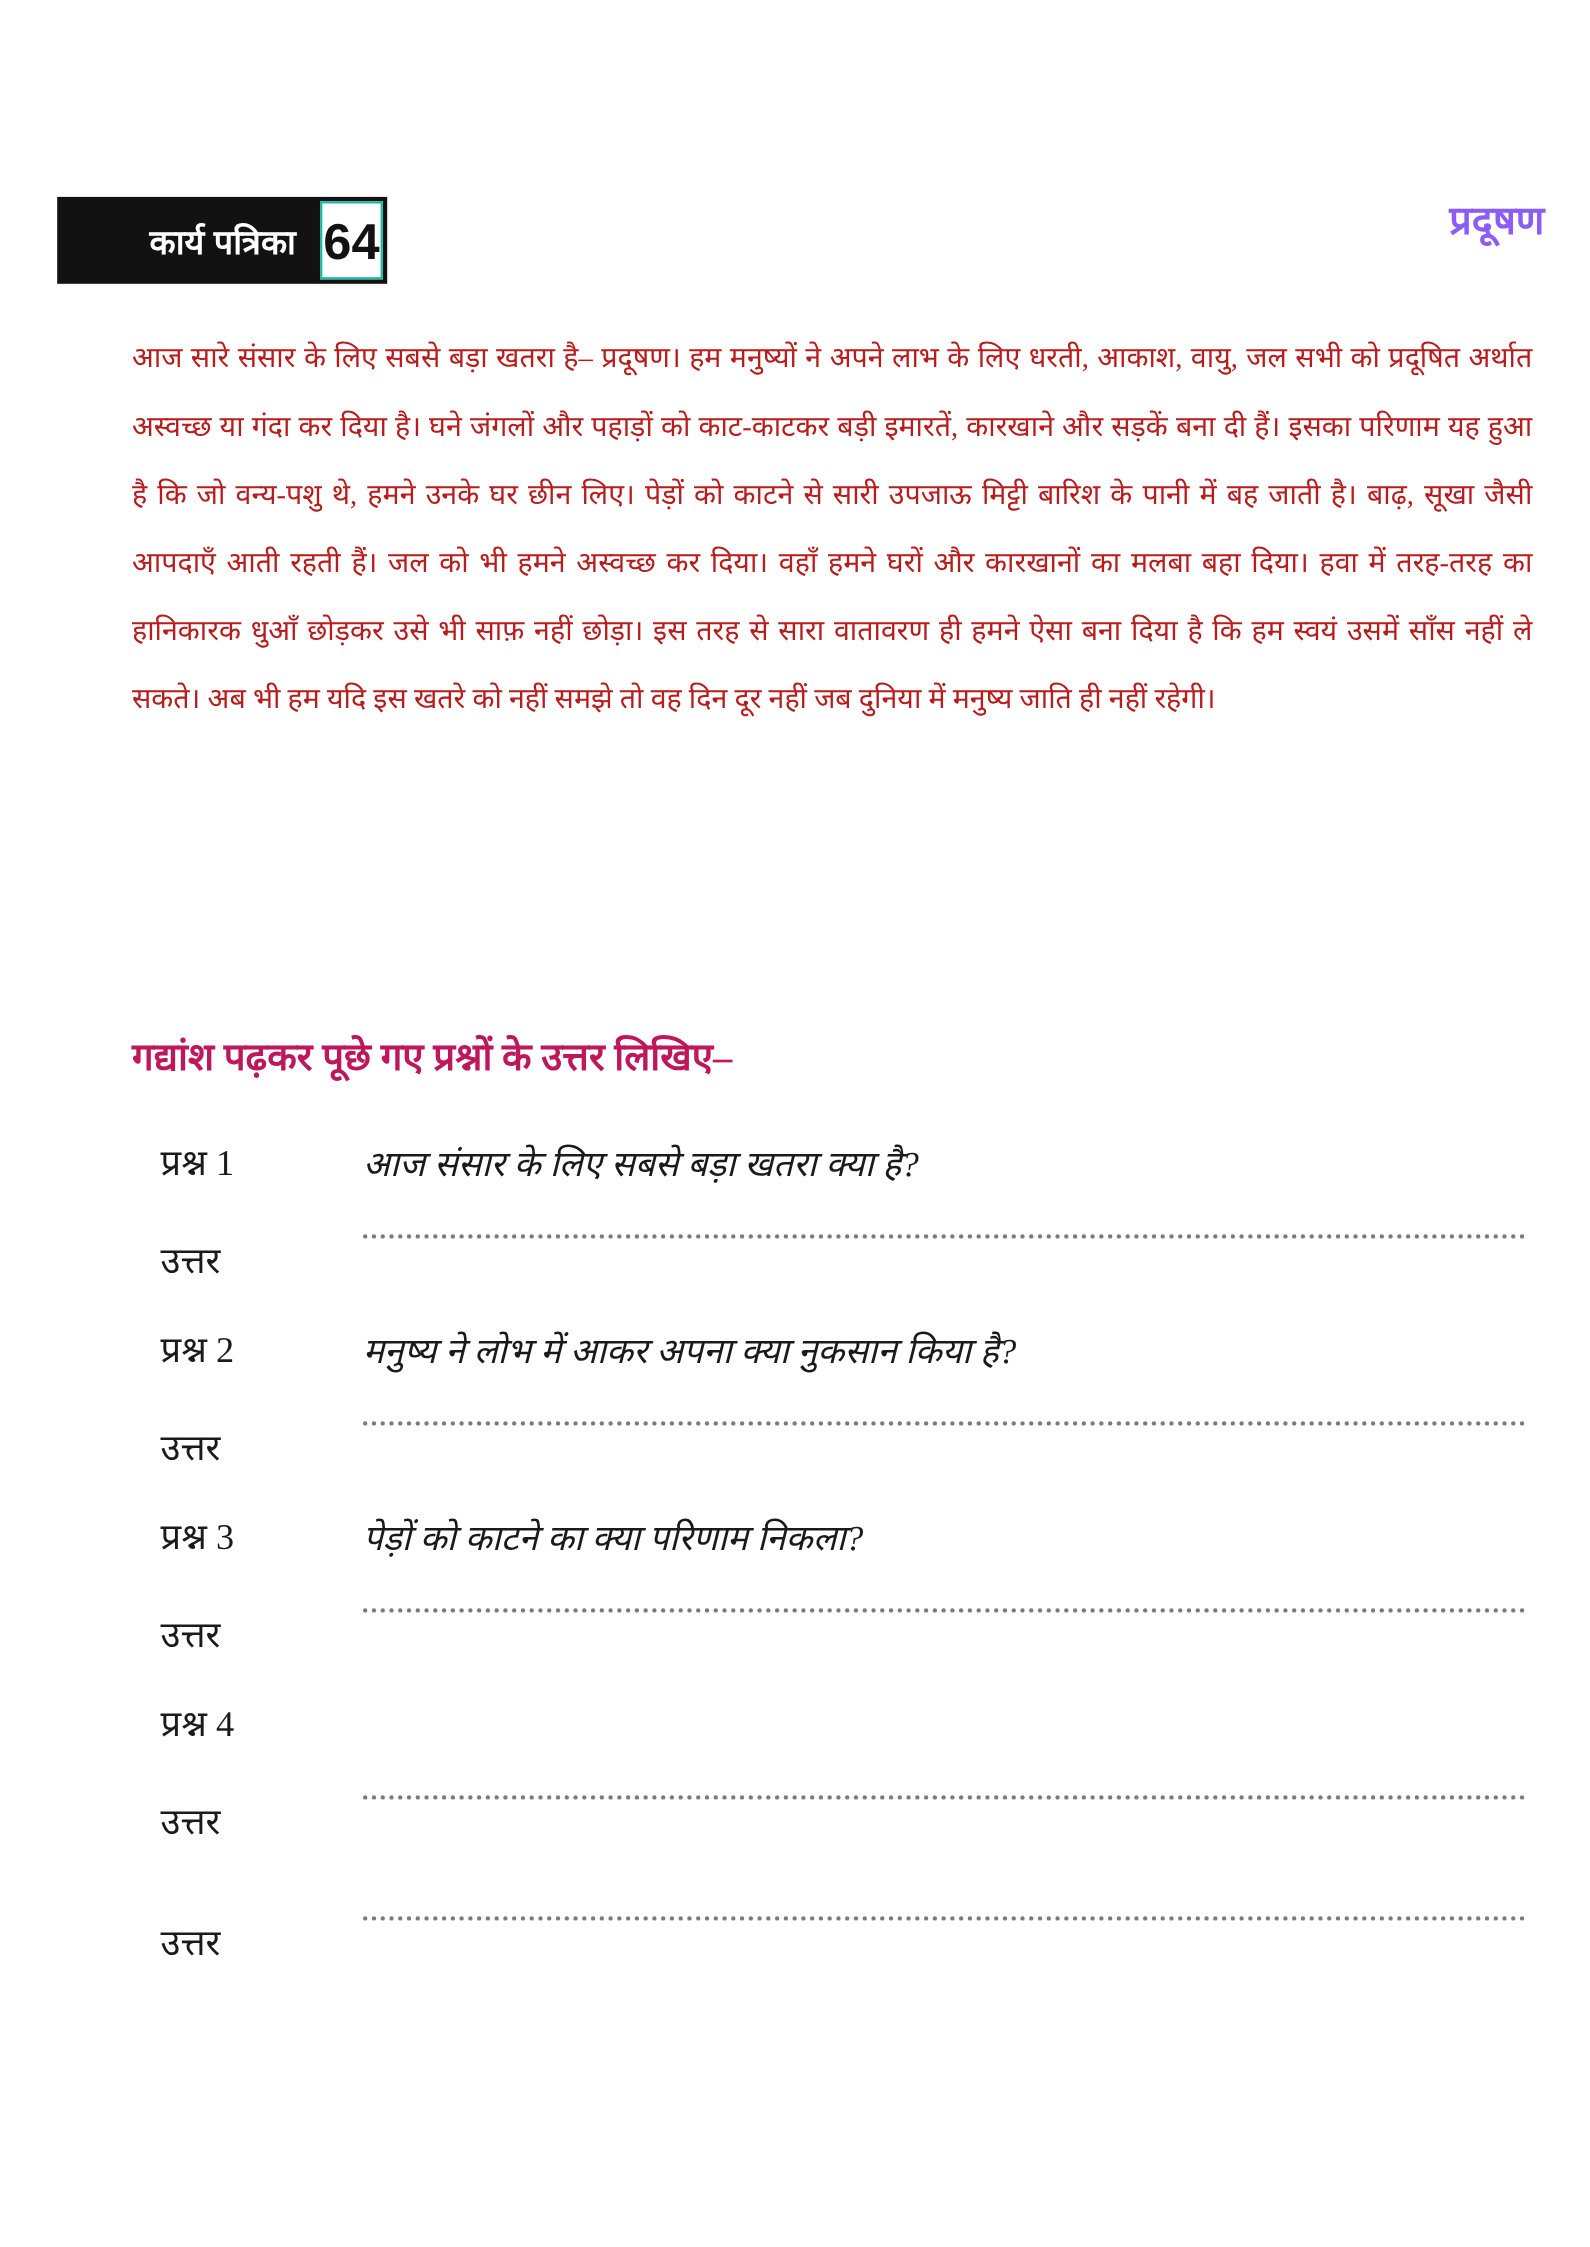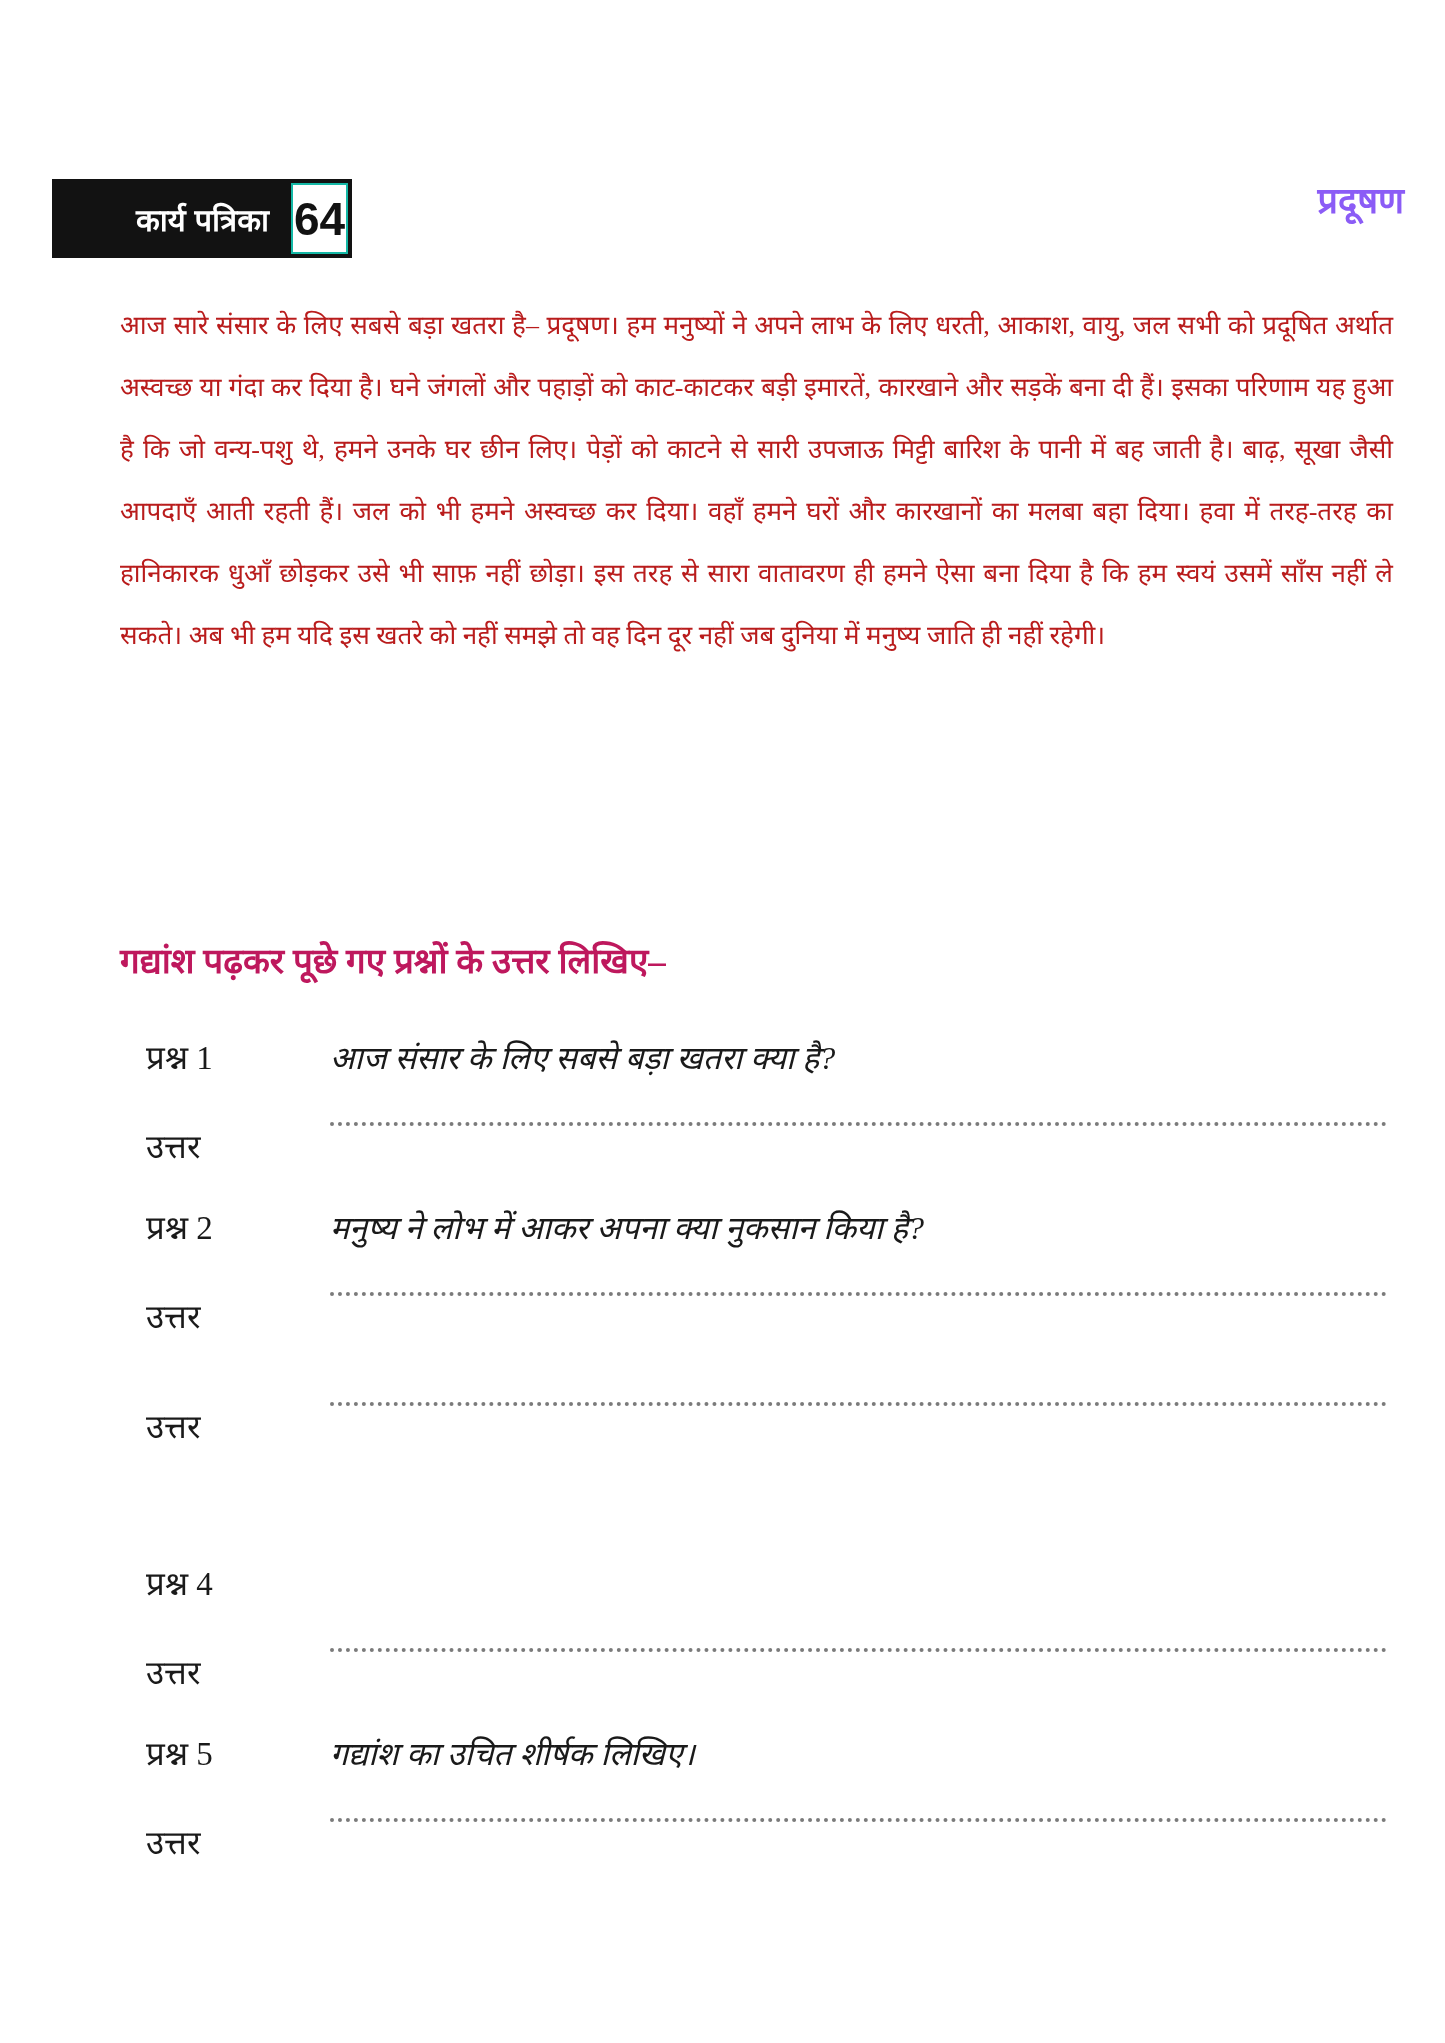--- a/index.html
+++ b/index.html
@@ -122,40 +122,40 @@
       <div class="q-label">प्रश्न 2</div>
       <div class="q-text">मनुष्य ने लोभ में आकर अपना क्या नुकसान किया है?</div>
     </div>
     <div class="a-row">
       <div class="a-label">उत्तर</div>
       <div class="dot-line"></div>
     </div>
   </div>
 
   <div class="qa-item">
+    <div class="q-row">
+      <div class="q-label">प्रश्न 3</div>
+      <div class="q-text">पेड़ों को काटने का क्या परिणाम निकला?</div>
+    </div>
     <div class="a-row">
       <div class="a-label">उत्तर</div>
       <div class="dot-line"></div>
     </div>
   </div>
 
   <div class="qa-item">
     <div class="q-row">
       <div class="q-label">प्रश्न 4</div>
     </div>
     <div class="a-row">
       <div class="a-label">उत्तर</div>
       <div class="dot-line"></div>
     </div>
   </div>
 
   <div class="qa-item">
-    <div class="q-row">
-      <div class="q-label">प्रश्न 5</div>
-      <div class="q-text">गद्यांश का उचित शीर्षक लिखिए।</div>
-    </div>
     <div class="a-row">
       <div class="a-label">उत्तर</div>
       <div class="dot-line"></div>
     </div>
   </div>
 
 </div>
 
 </body></html>

